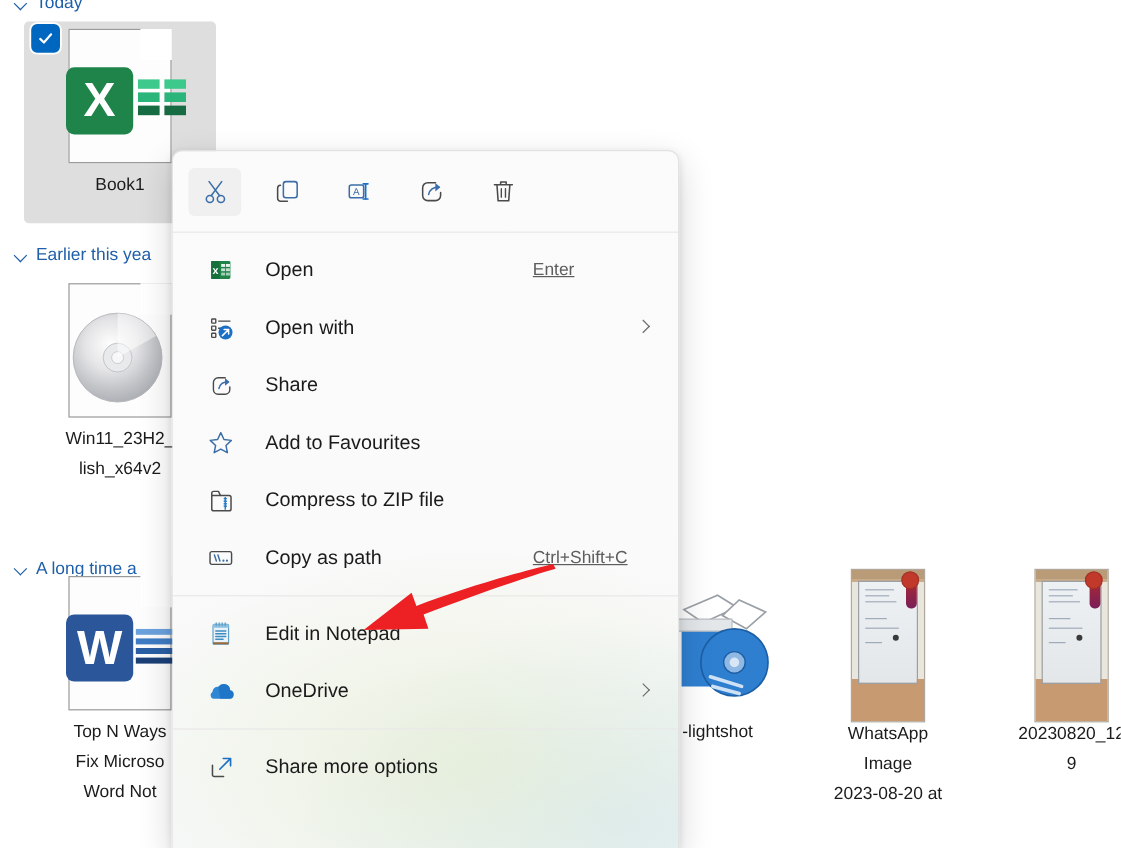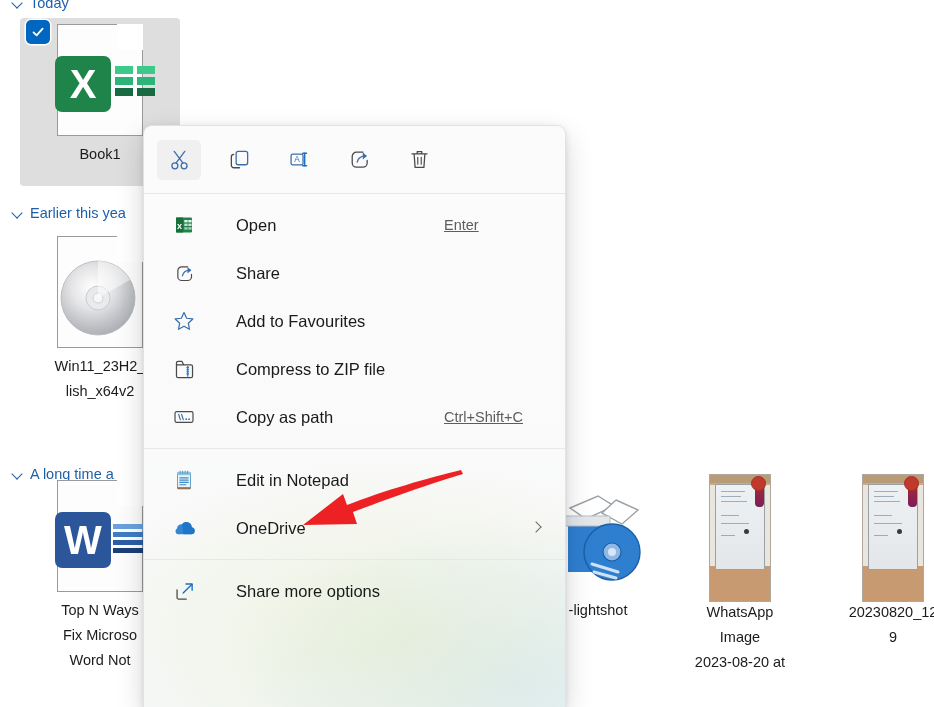--- a/index.html
+++ b/index.html
@@ -151,21 +151,21 @@
     display: flex; align-items: center;
     padding-left: 28px;
     box-sizing: border-box;
   }
   .mi .mi-icon {
     width: 24px; height: 24px;
     display: flex; align-items: center; justify-content: center;
     flex: none;
   }
   .mi .mi-label {
-    margin-left: 40px;
+    margin-left: 25px;
     font-size: 16.5px;
     color: #1a1a1a;
     white-space: nowrap;
   }
   .mi .mi-accel {
     position: absolute;
     left: 300px;
     font-size: 14.5px;
     color: #5d5d5d;
     white-space: nowrap;
@@ -447,20 +447,34 @@
           <rect x="10.3" y="8.6" width="3.3" height="2.4" fill="#ffffff" opacity="0.75"></rect>
           <rect x="14.3" y="8.6" width="3.3" height="2.4" fill="#ffffff" opacity="0.75"></rect>
           <rect x="10.3" y="12.2" width="3.3" height="2.4" fill="#ffffff" opacity="0.6"></rect>
           <rect x="14.3" y="12.2" width="3.3" height="2.4" fill="#ffffff" opacity="0.6"></rect>
         </svg>
       </span>
       <span class="mi-label">Open</span>
       <span class="mi-accel">Enter</span>
     </div>
 
+    <div class="mi">
+      <span class="mi-icon">
+        <svg width="21" height="21" viewBox="0 0 22 22">
+          <rect x="2.5" y="3" width="3.6" height="3.6" rx="0.6" fill="none" stroke="#4a4a4a" stroke-width="1.2"></rect>
+          <rect x="2.5" y="9.2" width="3.6" height="3.6" rx="0.6" fill="none" stroke="#4a4a4a" stroke-width="1.2"></rect>
+          <rect x="2.5" y="15.4" width="3.6" height="3.6" rx="0.6" fill="none" stroke="#4a4a4a" stroke-width="1.2"></rect>
+          <path d="M8.6 4.8 L18.5 4.8 M8.6 11 L13.5 11" stroke="#4a4a4a" stroke-width="1.2" stroke-linecap="round"></path>
+          <circle cx="14.6" cy="14.8" r="6.1" fill="#1b6fc4"></circle>
+          <path d="M11.9 17.5 L17.3 12.1 M13.4 12.1 L17.3 12.1 L17.3 16" stroke="#ffffff" stroke-width="1.35" fill="none" stroke-linecap="round" stroke-linejoin="round"></path>
+        </svg>
+      </span>
+      <span class="mi-label">Open with</span>
+      <span class="mi-chev"></span>
+    </div>
 
     <div class="mi">
       <span class="mi-icon">
         <svg width="21" height="21" viewBox="0 0 24 24">
           <path d="M15.6 4.4 L8.8 4.4 A4.4 4.4 0 0 0 4.4 8.8 L4.4 15.6 A4.4 4.4 0 0 0 8.8 20 L15.6 20 A4.4 4.4 0 0 0 20 15.6 L20 13" fill="none" stroke="#4a4a4a" stroke-width="1.35" stroke-linecap="round"></path>
           <path d="M9.6 14.6 C10.8 9.6 14.6 8.2 18.6 8.2" fill="none" stroke="#3b6ea8" stroke-width="1.4" stroke-linecap="round"></path>
           <path d="M15.4 4.6 L19.8 8.3 L15.4 12.0 Z" fill="#3b6ea8"></path>
         </svg>
       </span>
       <span class="mi-label">Share</span>

